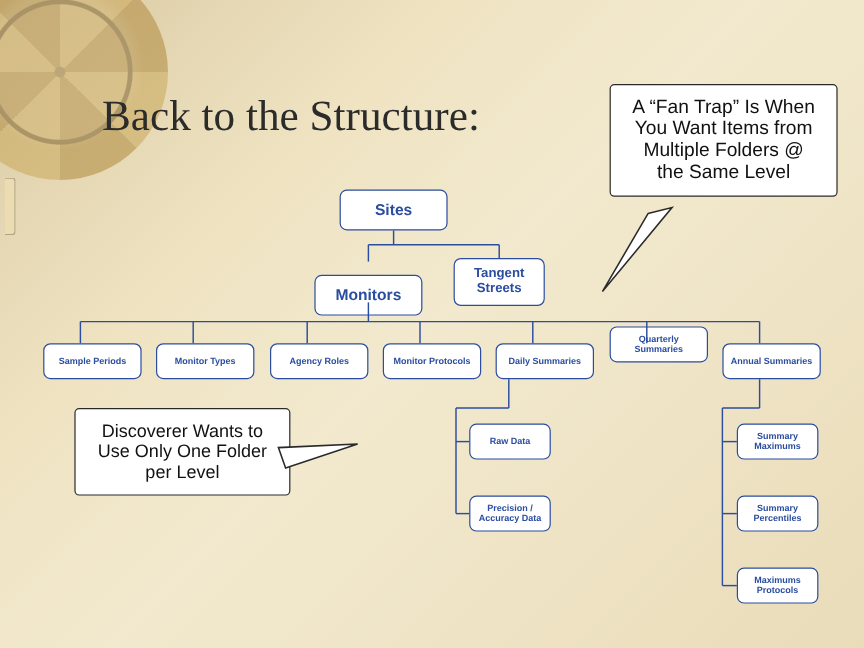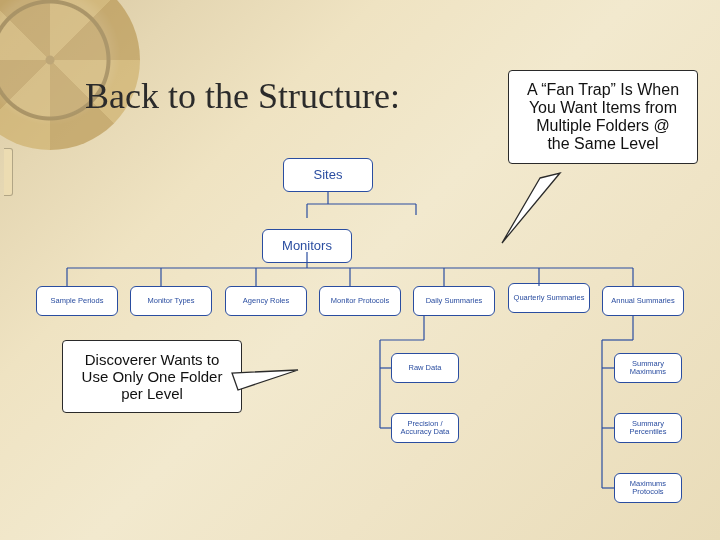--- a/index.html
+++ b/index.html
@@ -15,21 +15,21 @@
     content:"";position:absolute;left:-40px;top:-30px;width:180px;height:180px;
     background:
       radial-gradient(circle at 50% 50%,#9a7a3a 0 4px,transparent 5px),
       radial-gradient(circle at 50% 50%,rgba(0,0,0,0) 56px,#7a5c20 57px 60px,transparent 61px),
       conic-gradient(from 0deg,#c9a75a 0 45deg,#b08a3e 45deg 90deg,#c9a75a 90deg 135deg,#b08a3e 135deg 180deg,#c9a75a 180deg 225deg,#b08a3e 225deg 270deg,#c9a75a 270deg 315deg,#b08a3e 315deg 360deg);
     border-radius:50%;opacity:.55;
   }
   .title{position:absolute;left:85px;top:75px;
     font-family:"Times New Roman",Times,serif;font-size:36px;color:#2b2b2b}
   .node{position:absolute;background:#fff;border:1.5px solid #2a4da0;border-radius:6px;
-    color:#2a4da0;font-weight:normal;text-align:center;display:flex;align-items:center;
+    color:#2a4da0;font-weight:bold;text-align:center;display:flex;align-items:center;
     justify-content:center;padding:2px 4px;box-sizing:border-box;line-height:1.05}
   .n-med{width:90px;height:34px;font-size:13px}
   .n-tiny{width:82px;height:30px;font-size:7.5px}
   .n-tiny2{width:68px;height:30px;font-size:7.5px}
   .callout{position:absolute;background:#fff;border:1.5px solid #2a2a2a;border-radius:4px;
     padding:10px 14px;text-align:center;font-size:16px;font-weight:normal;color:#111;
     box-sizing:border-box}
   svg.connectors{position:absolute;left:0;top:0;width:720px;height:540px;pointer-events:none}
   svg.connectors line{stroke:#2a4da0;stroke-width:1.2}
   .tab{position:absolute;left:4px;top:148px;width:8px;height:46px;
@@ -58,37 +58,40 @@
     <span>Discoverer Wants to Use Only One Folder per Level</span>
   </div>
 
   <div class="node n-med" style="left:283px;top:158px">
     <span>Sites</span>
   </div>
 
   <div class="node n-med" style="left:262px;top:229px">
     <span>Monitors</span>
   </div>
+  <div class="node" style="left:378px;top:215px;width:76px;height:40px;font-size:11px">
+    <span>Tangent Streets</span>
+  </div>
 
   <div class="node n-tiny" style="left:36px;top:286px">
       <span>Sample Periods</span>
     </div>
   <div class="node n-tiny" style="left:130px;top:286px">
       <span>Monitor Types</span>
     </div>
   <div class="node n-tiny" style="left:225px;top:286px">
       <span>Agency Roles</span>
     </div>
   <div class="node n-tiny" style="left:319px;top:286px">
       <span>Monitor Protocols</span>
     </div>
   <div class="node n-tiny" style="left:413px;top:286px">
       <span>Daily Summaries</span>
     </div>
-  <div class="node n-tiny" style="left:508px;top:283px">
+  <div class="node n-tiny" style="left:508px;top:272px">
       <span>Quarterly Summaries</span>
     </div>
   <div class="node n-tiny" style="left:602px;top:286px">
       <span>Annual Summaries</span>
     </div>
 
   <div class="node n-tiny2" style="left:391px;top:353px">
       <span>Raw Data</span>
     </div>
   <div class="node n-tiny2" style="left:391px;top:413px">

